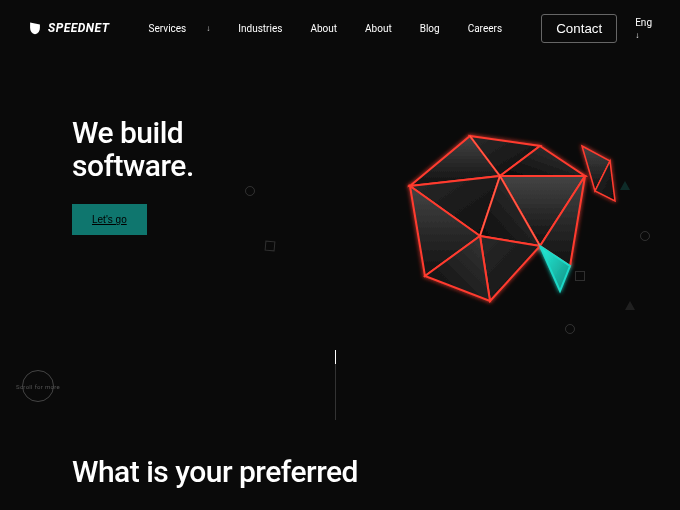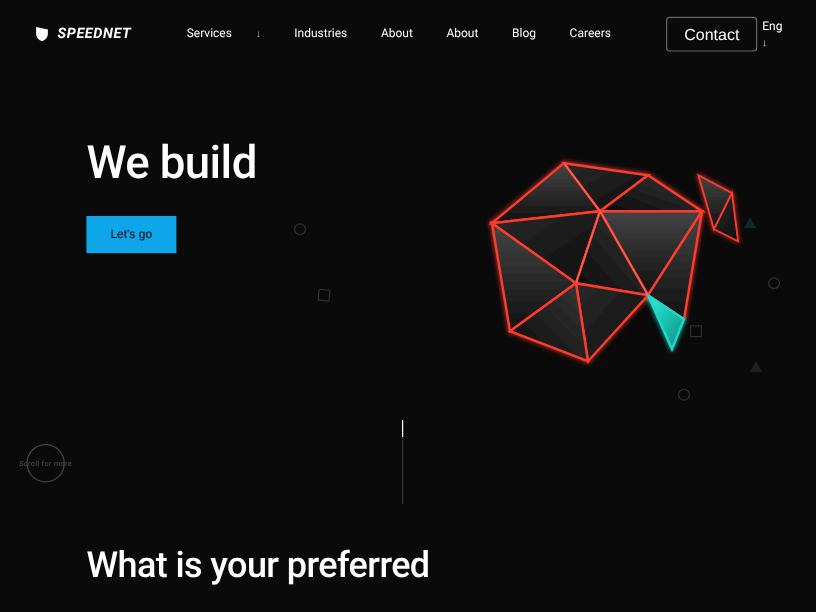--- a/index.html
+++ b/index.html
@@ -51,21 +51,21 @@
       cursor: pointer;
       color: #fff;
     }
     .nav-item .chev {
       font-size: 8px;
       opacity: 0.8;
     }
     .header-actions {
       display: flex;
       align-items: center;
-      gap: 4px;
+      gap: 18px;
       font-size: 10px;
     }
     .contact-btn {
       border: 1px solid #666;
       border-radius: 3px;
       padding: 6px 14px;
       cursor: pointer;
       background: transparent;
       color: #fff;
     }
@@ -77,34 +77,35 @@
       flex-direction: column;
     }
 
     
     .hero {
       position: relative;
       padding: 60px 0 0 72px;
       height: 340px;
     }
     .hero-title {
-      font-size: 38px;
+      font-size: 30px;
       font-weight: 500;
       line-height: 1.1;
       letter-spacing: -0.5px;
       margin-bottom: 22px;
     }
     .hero-cta {
-      background: #0ea5e9;
+      background: #0f766e;
       color: #000;
       border: none;
       padding: 10px 20px;
       font-size: 10px;
       font-weight: 500;
       cursor: pointer;
+      text-decoration: underline;
     }
 
     
     .crystal {
       position: absolute;
       right: 50px;
       top: 60px;
       width: 260px;
       height: 220px;
     }
@@ -220,20 +221,21 @@
     <div class="lang">
       <span>Eng</span>
       <span class="chev" style="font-size:8px;">↓</span>
     </div>
   </div>
 </header>
 
 <section class="hero">
   <h1 class="hero-title">
     <span>We build</span><br>
+    <span>software.</span>
   </h1>
   <button class="hero-cta">Let's go</button>
 
   
   <div class="crystal">
     <svg viewBox="0 0 260 220" width="260" height="220">
       <defs>
         <linearGradient id="facetDark1" x1="0" y1="0" x2="1" y2="1">
           <stop offset="0%" stop-color="#2a2a2a"></stop>
           <stop offset="100%" stop-color="#0d0d0d"></stop>

